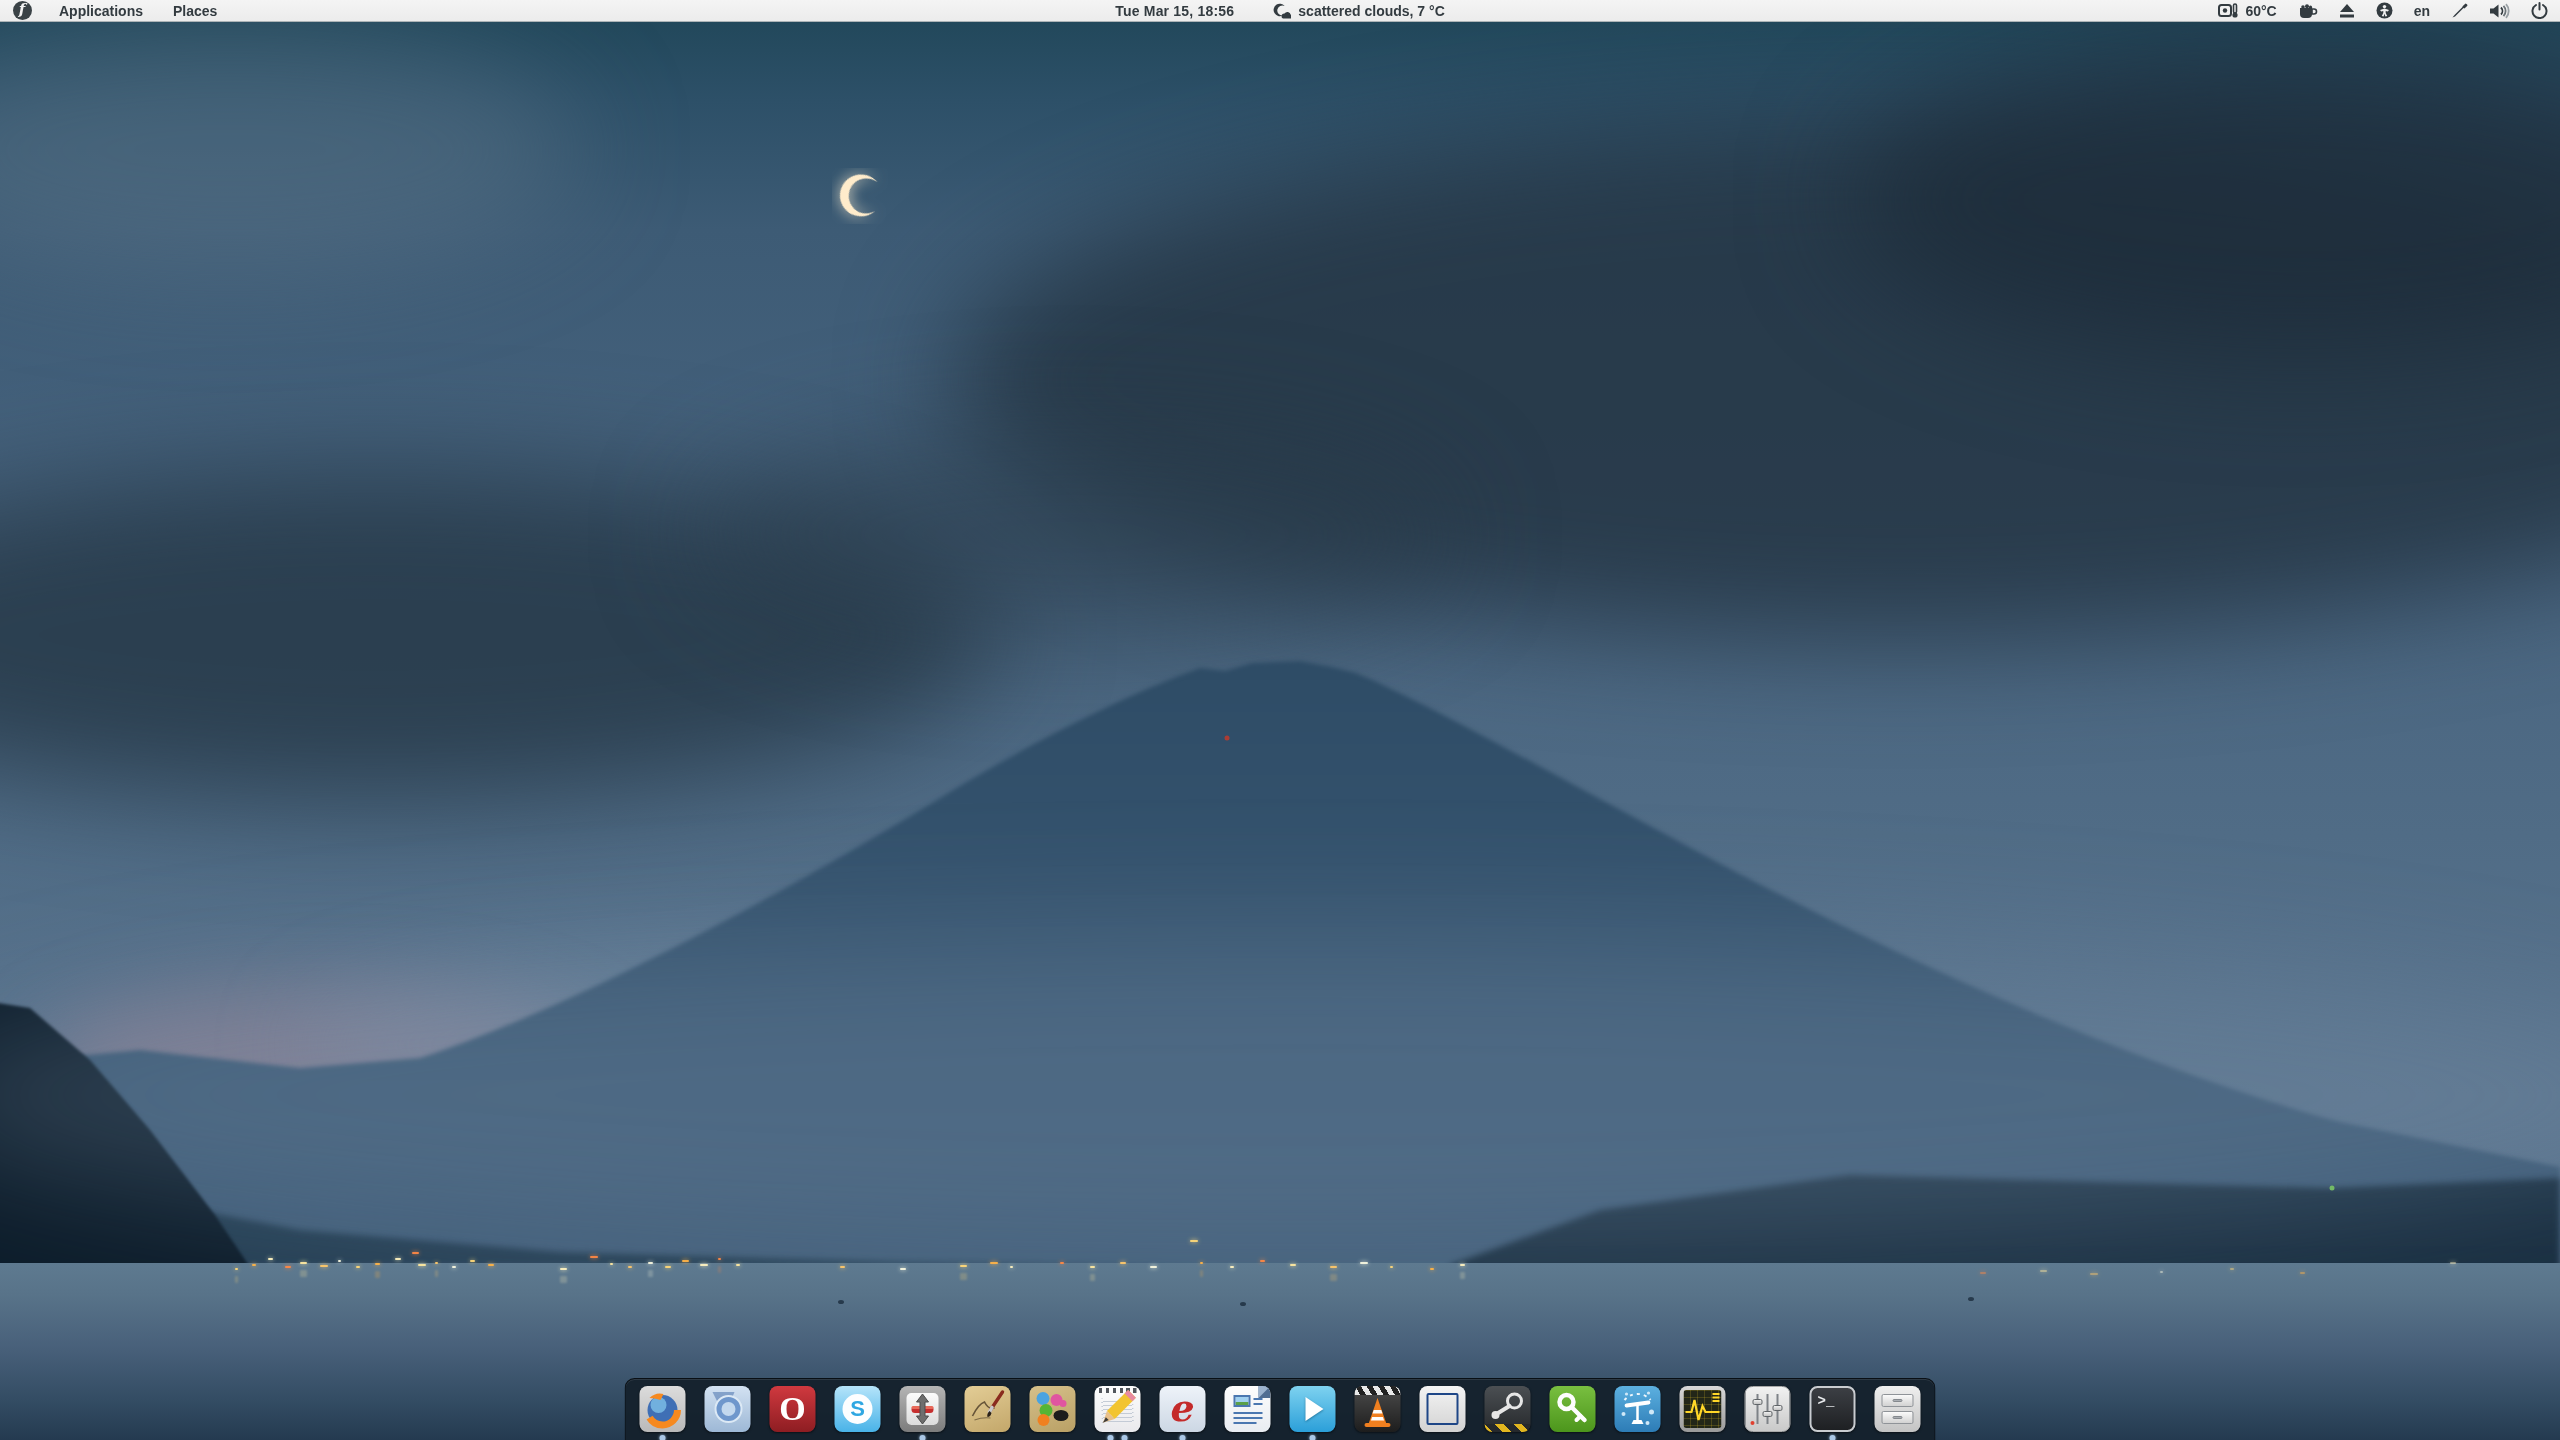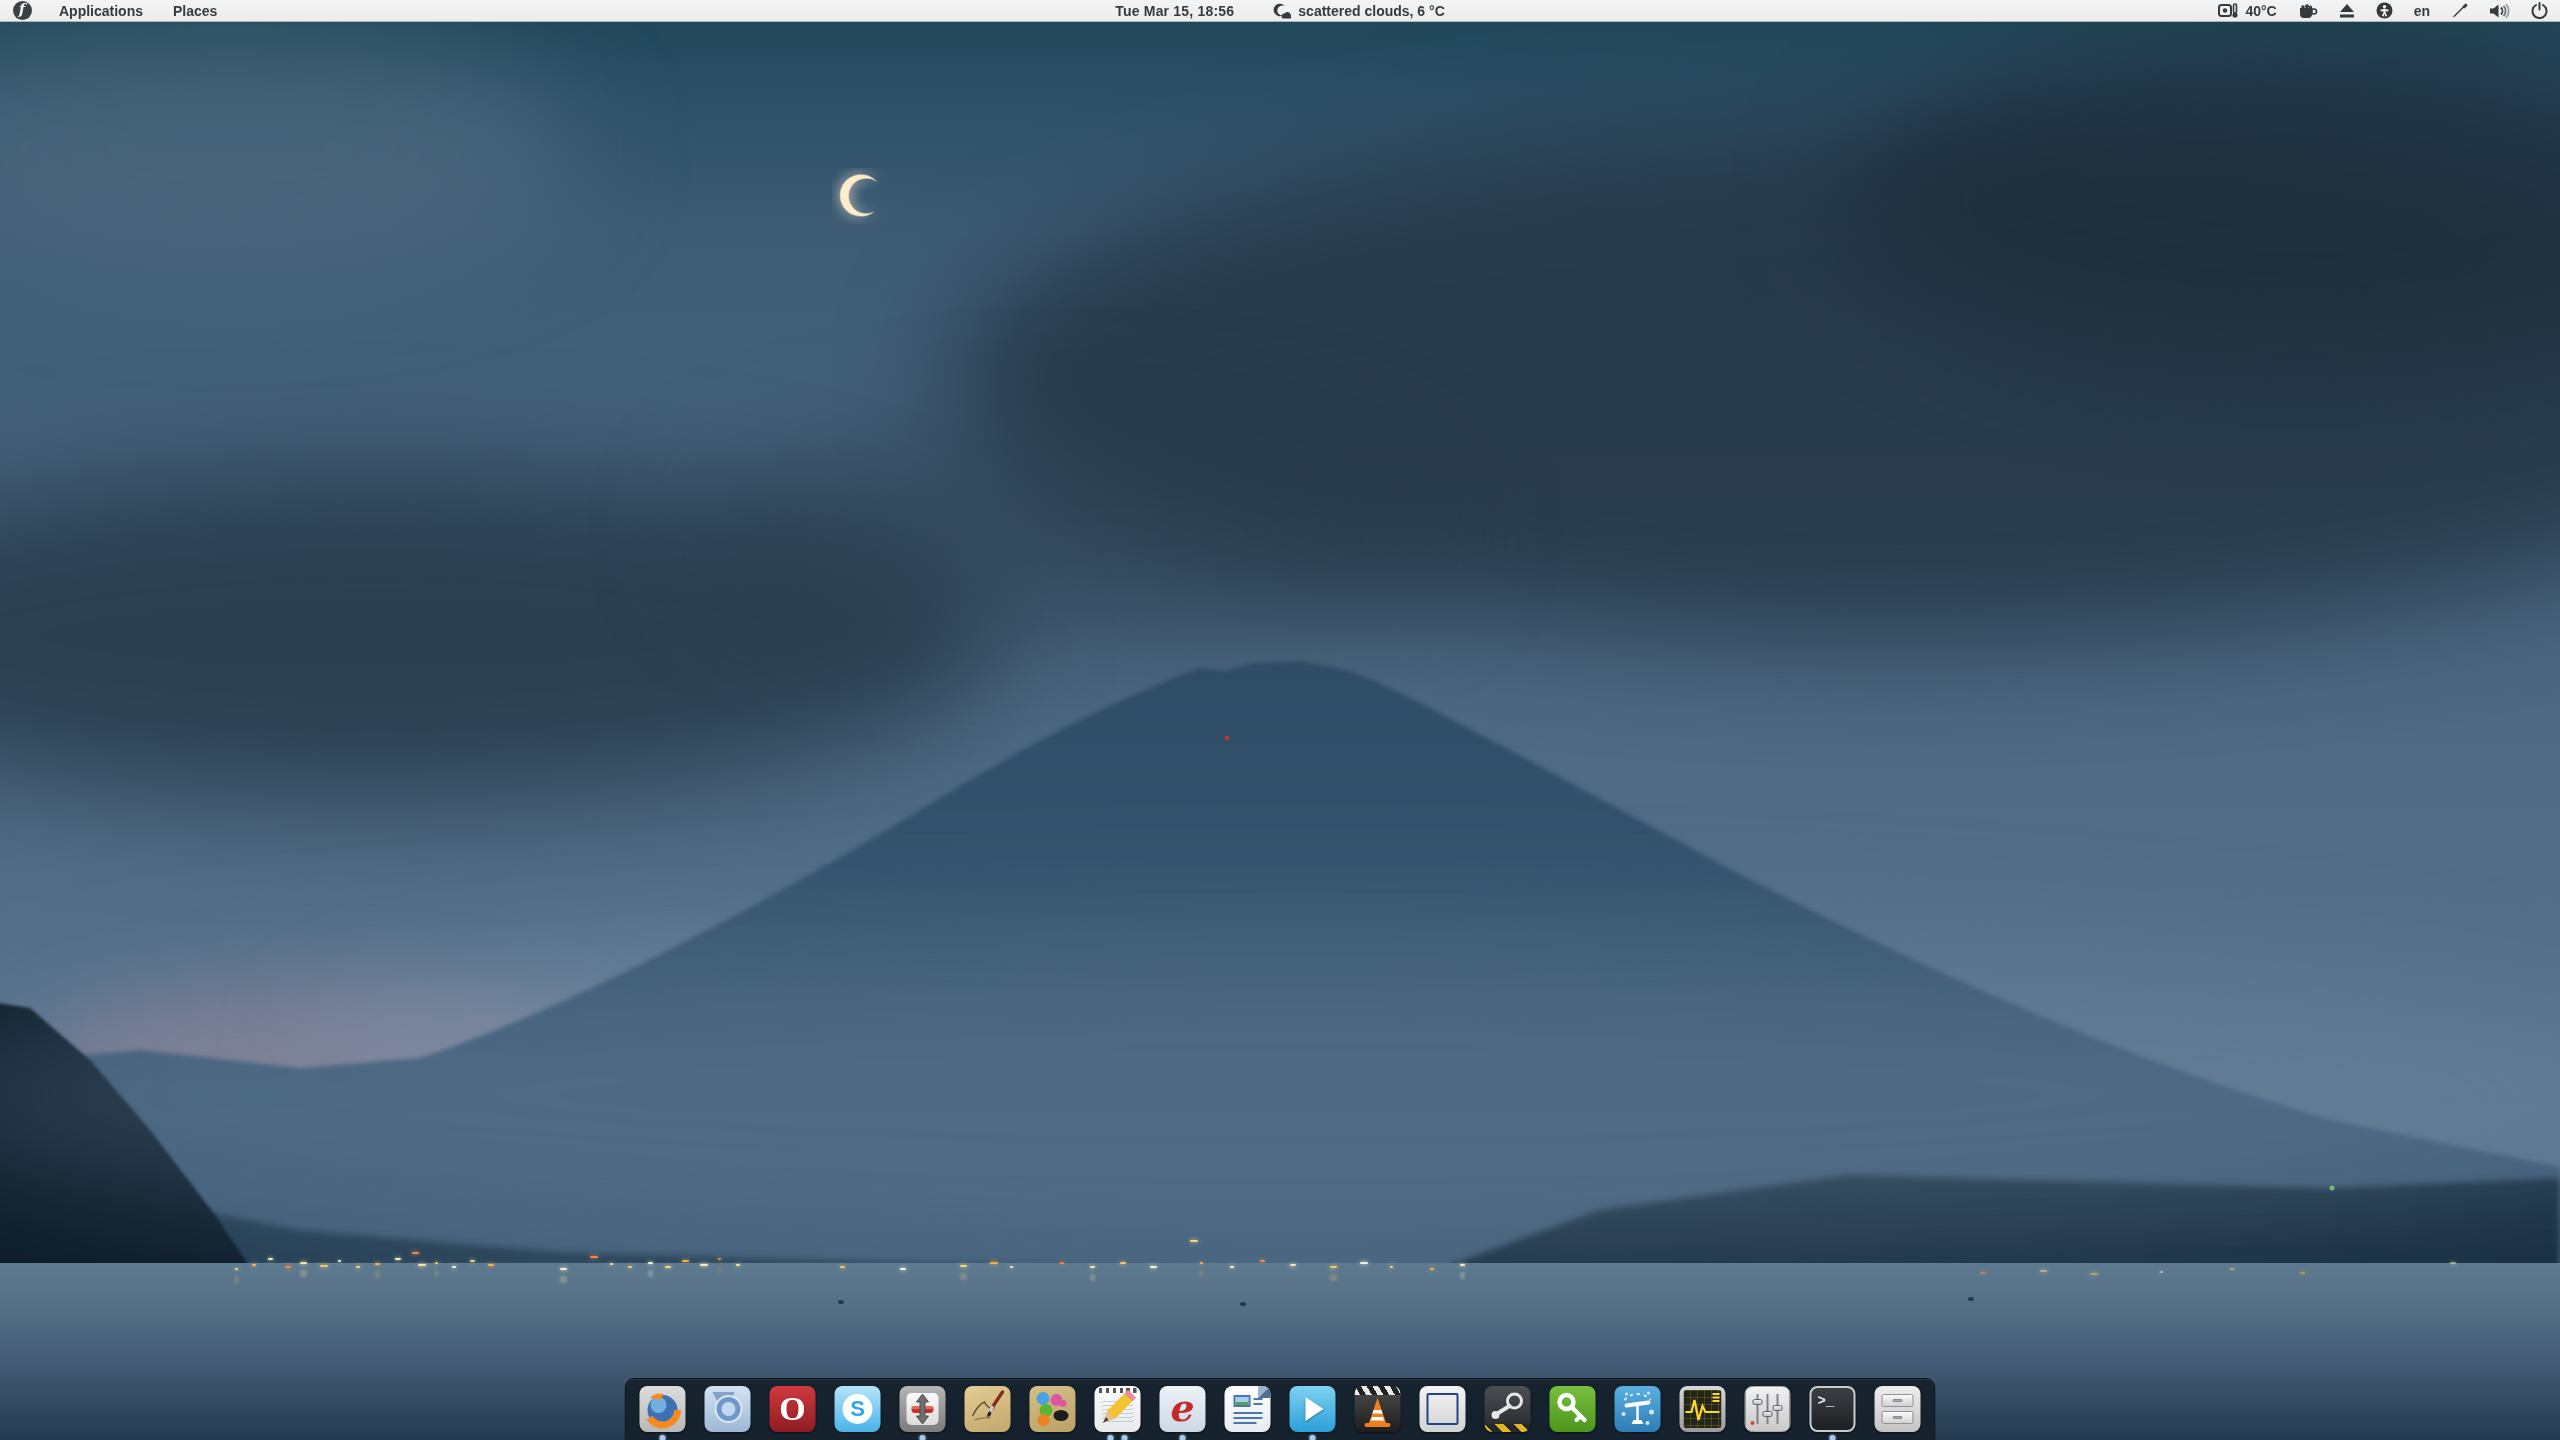--- a/index.html
+++ b/index.html
@@ -280,33 +280,33 @@
       <div class="menu-item">Places</div>
     </div>
 
     <div class="panel-center">
       <div class="clock">Tue Mar 15, 18:56</div>
       <div class="weather-applet">
         <svg width="19" height="16" viewBox="0 0 19 16">
           <path d="M9,1 A 6.2,6.2 0 1 0 13.5,9.5 A 5,5 0 1 1 9,1 Z" fill="#333b40" transform="rotate(40 8 7)"></path>
           <path d="M9.5,13.5 a3,3 0 0 1 3-3 a3.4,3.4 0 0 1 6.2,1.2 a2,2 0 0 1 -0.4,3.9 l-7.3,0 a2.2,2.2 0 0 1 -1.5-2.1 z" fill="#333b40"></path>
         </svg>
-        <span>scattered clouds, 6 °C</span>
+        <span>scattered clouds, 7 °C</span>
       </div>
     </div>
 
     <div class="panel-right">
       <div class="tray-item">
         <svg width="22" height="17" viewBox="0 0 22 17">
           <rect x="1" y="3" width="12" height="11" rx="2.5" fill="none" stroke="#333b40" stroke-width="2"></rect>
           <circle cx="7" cy="8.5" r="2.2" fill="#333b40"></circle>
           <rect x="15.5" y="2" width="3" height="9" rx="1.5" fill="none" stroke="#333b40" stroke-width="1.6"></rect>
           <circle cx="17" cy="13" r="2.6" fill="#333b40"></circle>
         </svg>
-        <span>40°C</span>
+        <span>60°C</span>
       </div>
       <div class="tray-item">
         <svg width="20" height="16" viewBox="0 0 20 16">
           <path d="M2,5 h12 v6 a4,4 0 0 1 -4,4 h-4 a4,4 0 0 1 -4,-4 z" fill="#333b40"></path>
           <path d="M14,6 h2 a2.5,2.5 0 0 1 0,5 h-2 z" fill="none" stroke="#333b40" stroke-width="1.6"></path>
           <circle cx="5" cy="4" r="1.8" fill="#333b40"></circle>
             <circle cx="9" cy="3.2" r="2" fill="#333b40"></circle>
           <circle cx="12.5" cy="4.2" r="1.6" fill="#333b40"></circle>
         </svg>
       </div>

